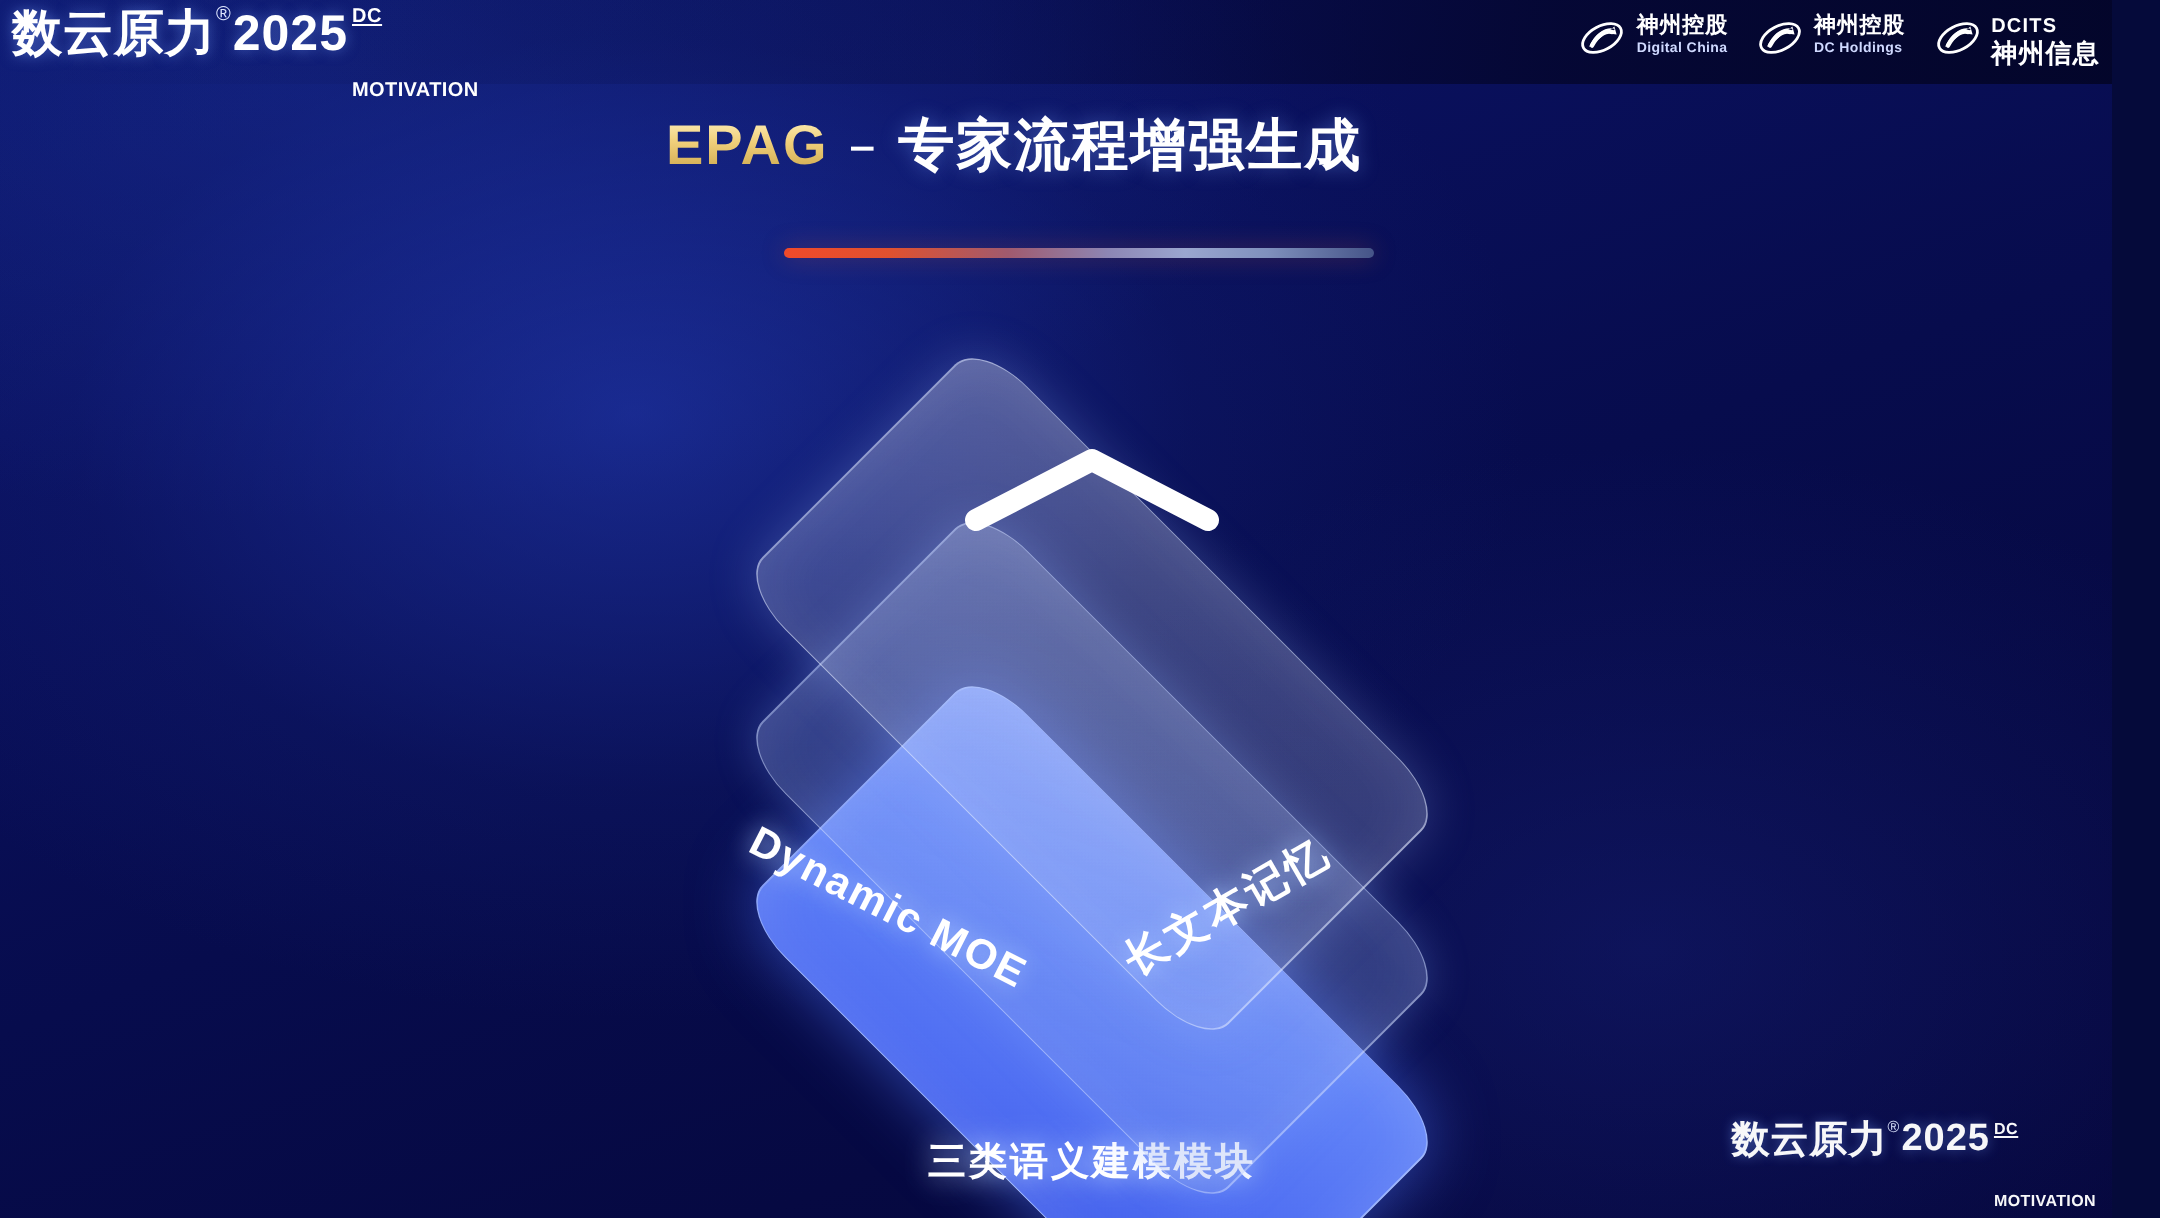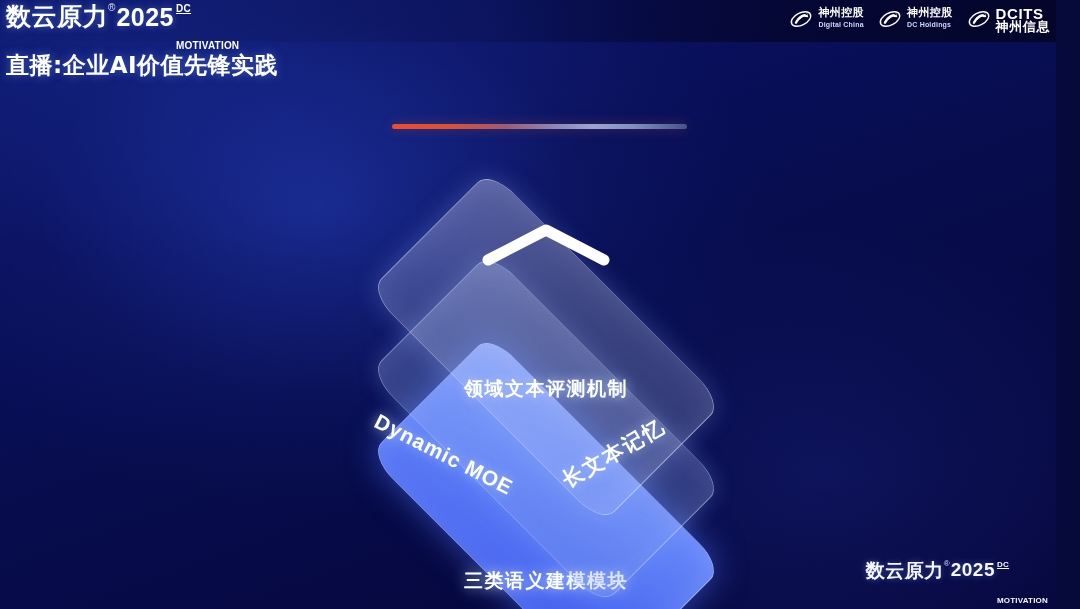--- a/index.html
+++ b/index.html
@@ -49,21 +49,21 @@
     text-shadow:0 0 10px rgba(110,150,255,.55);
     white-space:nowrap;
   }
   
   #partners{position:absolute;right:6px;top:6px;display:flex;gap:14px;align-items:center;}
   .partner{display:flex;align-items:center;gap:5px;}
   .swirl{width:24px;height:22px;flex:0 0 auto;}
   .p-txt{line-height:10px;}
   .p-cn{display:block;font-size:11px;font-weight:bold;color:#ffffff;font-family:"DejaVu Sans","Liberation Sans",sans-serif;letter-spacing:.4px;}
   .p-en{display:block;font-size:7px;font-weight:bold;color:#cfd9ff;letter-spacing:.2px;margin-top:2px;}
-  .p-big{display:block;font-size:15px;font-weight:bold;color:#ffffff;letter-spacing:.6px;line-height:15px;}
+  .p-big{display:block;font-size:10px;font-weight:bold;color:#ffffff;letter-spacing:.6px;line-height:15px;}
   .p-sub{display:block;font-size:13px;font-weight:bold;color:#ffffff;letter-spacing:.6px;font-family:Liberation Sans, sans-serif;margin-top:1px;}
   
   #headline{
     position:absolute;left:333px;top:54px;white-space:nowrap;
     font-family:"DejaVu Sans","Liberation Sans",sans-serif;
     font-size:28px;font-weight:bold;letter-spacing:1px;
   }
   #headline .gold{
     color:#f2d98a;
     background:linear-gradient(180deg,#fff3c4 0%,#f0cf7a 45%,#caa44a 100%);
@@ -161,21 +161,20 @@
   <div id="brand">
     <span class="brand-cn">数云原力</span>
     <span class="brand-reg">®</span>
     <span class="brand-year">2025</span>
     <span class="brand-dc">
       <span class="l1">DC</span>
       <span class="l2">MOTIVATION</span>
     </span>
   </div>
 
-  <div id="liveline">直播:企业AI价值先锋实践</div>
 
   <div id="partners">
 
     <div class="partner">
       <span class="swirl">
         <svg viewBox="0 0 24 22" width="24" height="22">
           <ellipse cx="12" cy="11" rx="10.5" ry="6" fill="none" stroke="#ffffff" stroke-width="1.4" transform="rotate(-28 12 11)"></ellipse>
           <path d="M5.5 15.5 C9 7.5 15 5 18.5 6.5 L15.6 8.8 L19.3 9.2 L18.2 5.2 Z" fill="#ffffff"></path>
           <path d="M7 14.8 C10 9 14.5 7 17 8" fill="none" stroke="#ffffff" stroke-width="2.2" stroke-linecap="round"></path>
         </svg>
@@ -209,20 +208,23 @@
         </svg>
       </span>
       <span class="p-txt">
         <span class="p-big">DCITS</span>
         <span class="p-sub">神州信息</span>
       </span>
     </div>
 
   </div>
 
+  <div id="headline">
+    <span class="gold">EPAG</span><span class="dash"> – </span><span class="wh">专家流程增强生成</span>
+  </div>
 
   <div id="divider"></div>
 
 
   <div id="stack">
 
     <div class="layer" id="layer-bot">
       <div class="plate"></div>
       <div class="plate-label" id="lbl-bot">三类语义建模模块</div>
     </div>
@@ -231,21 +233,20 @@
       <div class="plate"></div>
     </div>
 
     <div class="layer" id="layer-top">
       <div class="plate"></div>
       <span id="chev">
         <svg viewBox="0 0 132 46" width="132" height="46">
           <path d="M8 38 L66 8 L124 38" fill="none" stroke="#ffffff" stroke-width="11" stroke-linecap="round" stroke-linejoin="round"></path>
         </svg>
       </span>
-      <div class="plate-label" id="lbl-top">领域文本评测机制</div>
     </div>
 
     <div class="edge-label" id="edge-left">Dynamic MOE</div>
     <div class="edge-label" id="edge-right">长文本记忆</div>
 
   </div>
 
   <div id="watermark">
     <span class="brand-cn">数云原力</span>
     <span class="brand-reg">®</span>

